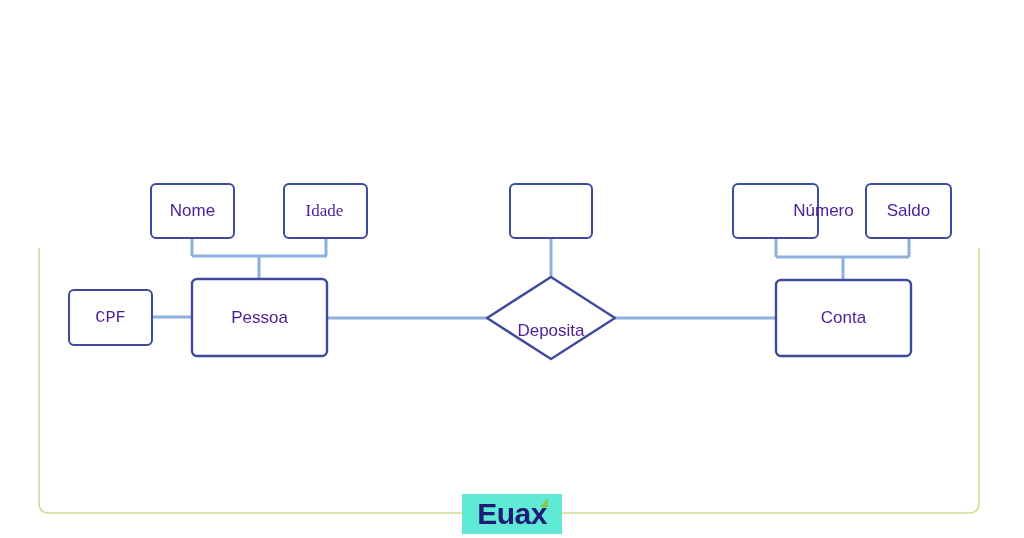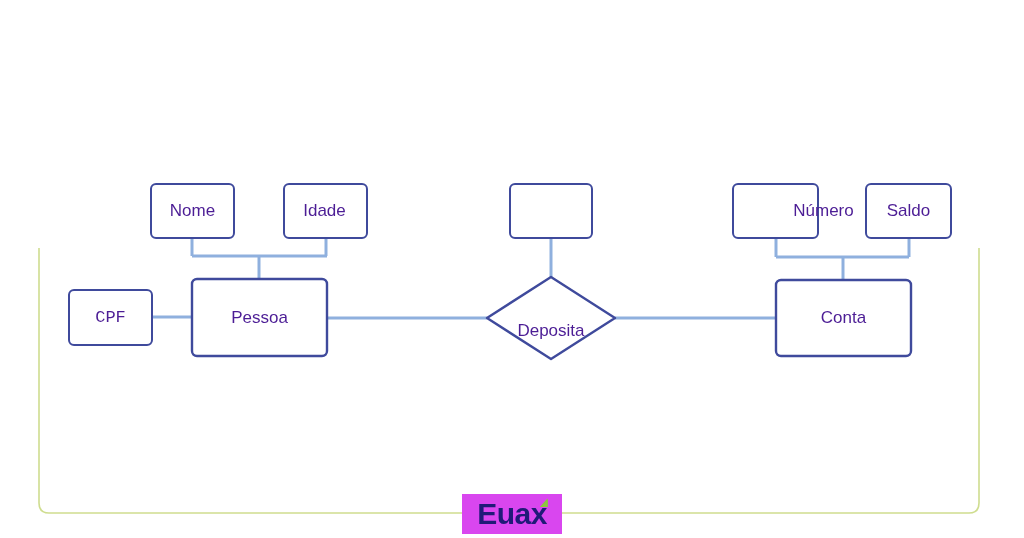--- a/index.html
+++ b/index.html
@@ -43,21 +43,21 @@
   
   #brand-logo {
     position: absolute;
     left: 462px;
     top: 494px;
     width: 100px;
     height: 40px;
     display: flex;
     align-items: center;
     justify-content: center;
-    background: #d946ef;
+    background: #5eead4;
     text-align: right;
   }
   #brand-logo .logo-text {
     font-family: "Liberation Sans", sans-serif;
     font-size: 30px;
     font-weight: 700;
     letter-spacing: -0.5px;
     color: #201a78;
     line-height: 1;
     position: relative;
@@ -127,21 +127,21 @@
       <rect x="776" y="280" width="135" height="76" rx="5" ry="5" fill="#ffffff" stroke="#3f4a9c" stroke-width="2.4"></rect>
     </g>
 
     <g>
       <polygon points="551,277 615,318 551,359 487,318" fill="#ffffff" stroke="#3f4a9c" stroke-width="2.4" stroke-linejoin="round"></polygon>
     </g>
   </svg>
 
   <div class="node-label attr-label" style="left:69px;  top:290px; width:83px;  height:55px;font-family:Liberation Mono, monospace;">CPF</div>
   <div class="node-label attr-label" style="left:151px; top:184px; width:83px;  height:54px;">Nome</div>
-  <div class="node-label attr-label" style="left:284px; top:184px; width:81px;  height:54px;">Idade</div>
+  <div class="node-label attr-label" style="left:284px; top:184px; width:81px;  height:54px;font-family:Liberation Serif, serif;">Idade</div>
   <div class="node-label attr-label" style="left:733px; top:184px; width:85px;  height:54px;margin-left:48px;">Número</div>
   <div class="node-label attr-label" style="left:866px; top:184px; width:85px;  height:54px;">Saldo</div>
 
   <div class="node-label entity-label" style="left:776px; top:280px; width:135px; height:76px;">Conta</div>
   <div class="node-label entity-label" style="left:192px; top:279px; width:135px; height:77px;">Pessoa</div>
 
   <div class="node-label rel-label" style="left:487px; top:290px; width:128px; height:82px;">Deposita</div>
 
   <div id="brand-logo">
     <span class="logo-text"><span>Eua</span><span class="logo-accent">x</span></span>

